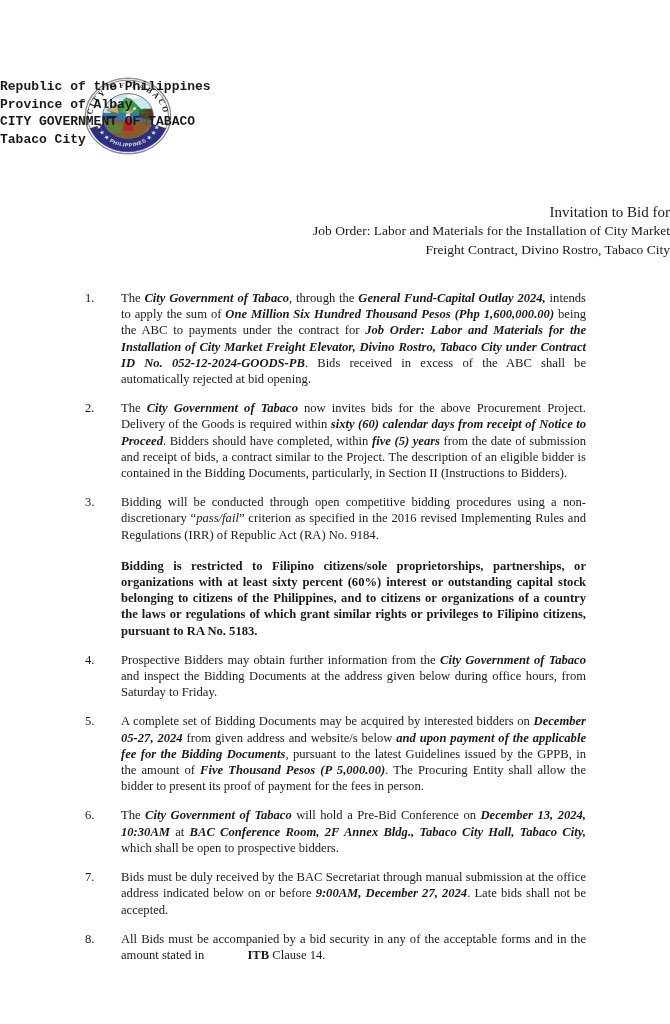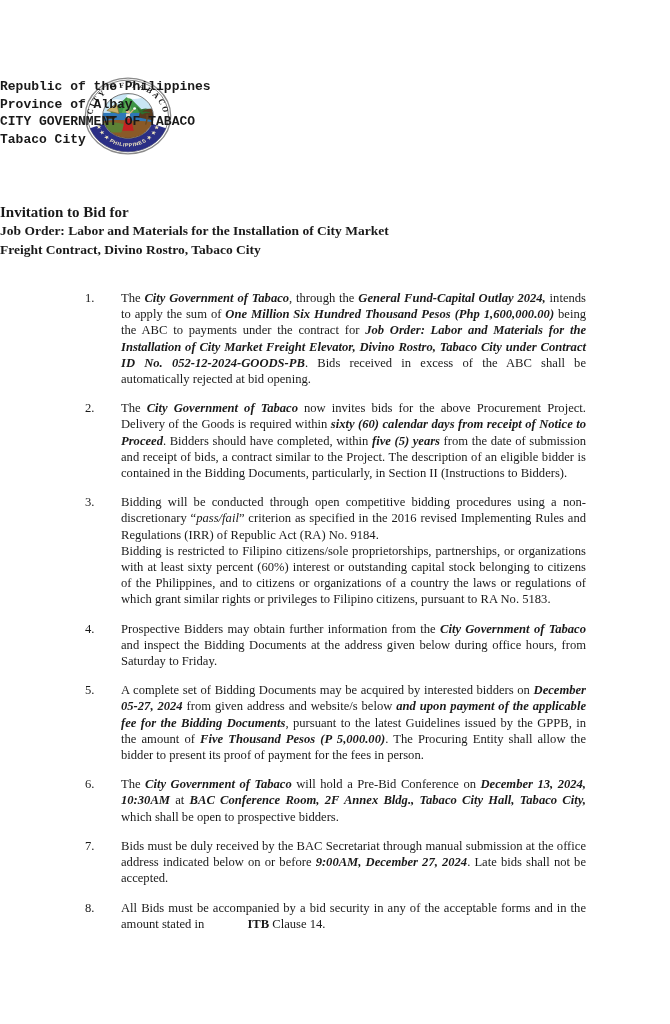--- a/index.html
+++ b/index.html
@@ -19,34 +19,34 @@
     position:absolute;left:0;right:0;top:78px;
     text-align:left;font-weight:bold;
     font-size:13px;line-height:17.5px;font-family:Liberation Mono, monospace;
   }
   .committee{
     position:absolute;left:0;right:0;top:167px;
     text-align:center;font-weight:bold;font-size:15px;
   }
   .titleblock{
     position:absolute;left:0;right:0;top:202px;
-    text-align:left;font-weight:bold;
+    text-align:right;font-weight:normal;
   }
   .titleblock .t1{font-size:15px;line-height:20px;}
   .titleblock .t2{font-size:13.5px;line-height:18.8px;}
   
   .list{
     position:absolute;left:85px;right:84px;top:290px;
     font-size:12.6px;line-height:16.2px;
   }
   .item{display:flex;margin-bottom:13px;}
   .item .num{flex:0 0 36px;}
   .item .txt{flex:1;text-align:justify;}
   .item .txt p{margin:0;}
-  .item .txt p + p{}
+  .item .txt p + p{margin-top:15px;font-weight:bold;}
   .b{font-weight:bold;margin-left:40px;}
   .i{font-style:italic;}
   .bi{font-weight:bold;font-style:italic;}
 </style>
 </head>
 <body>
 
 <div class="page">
 
   <div class="seal">

